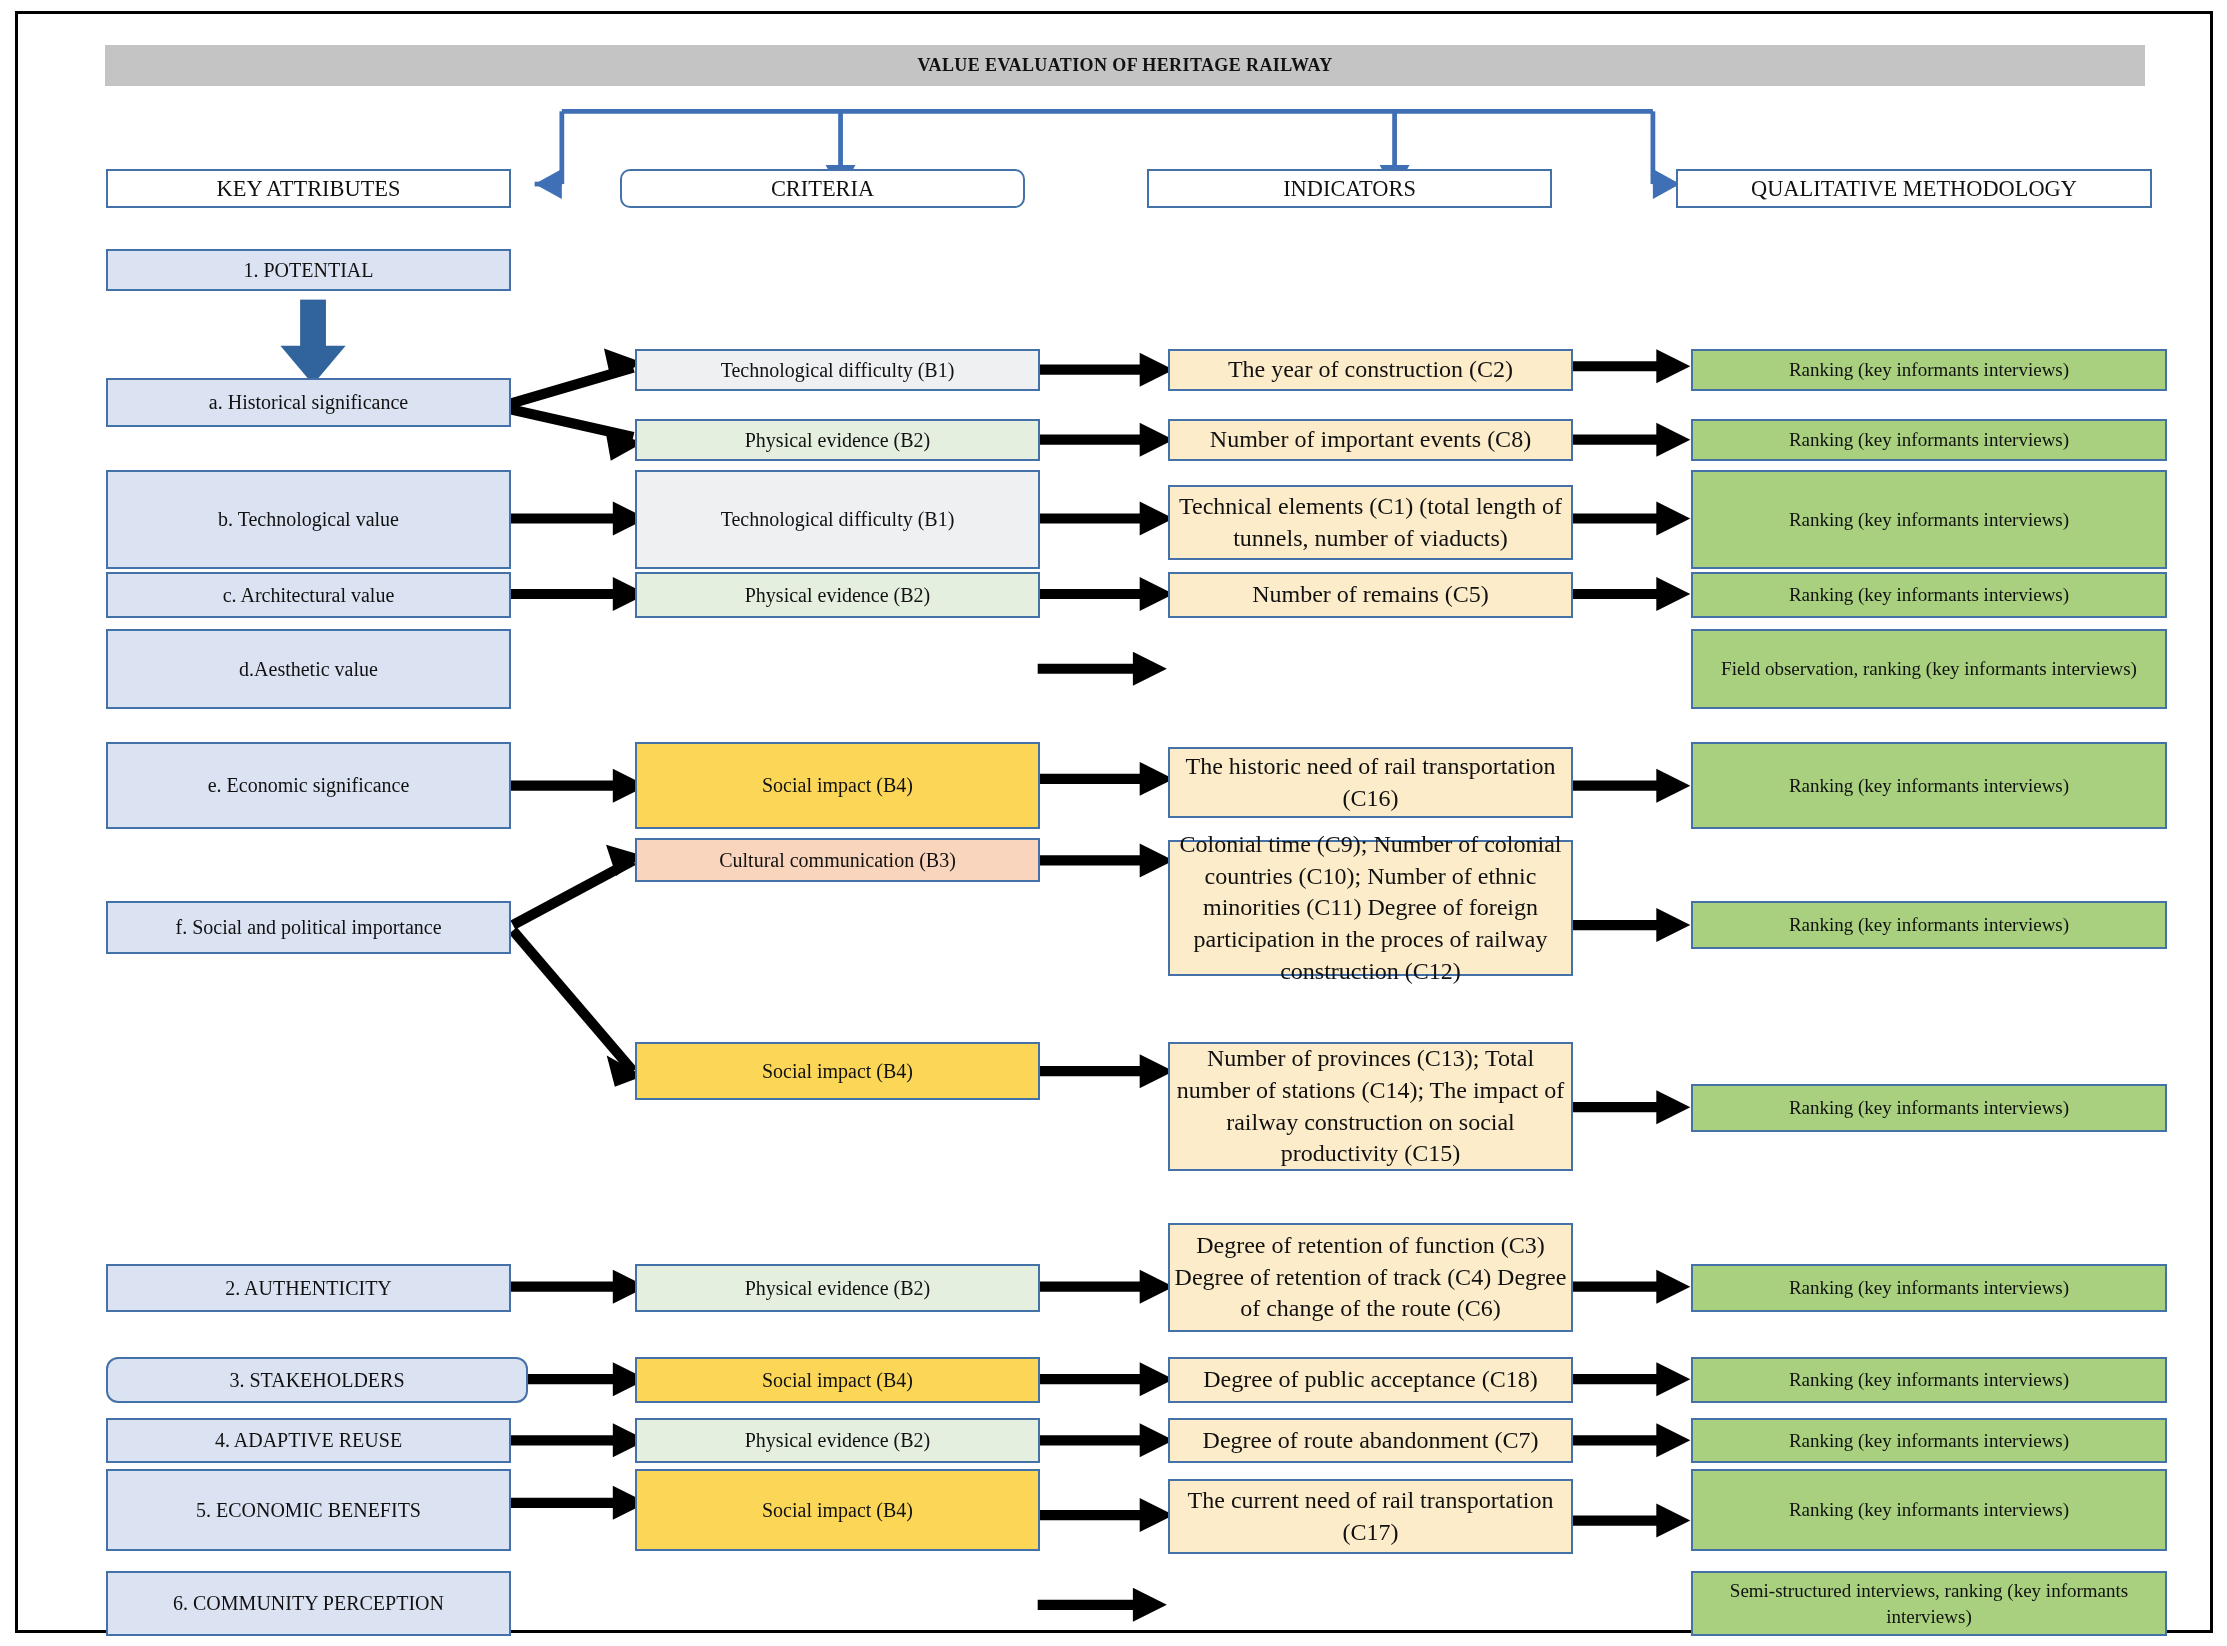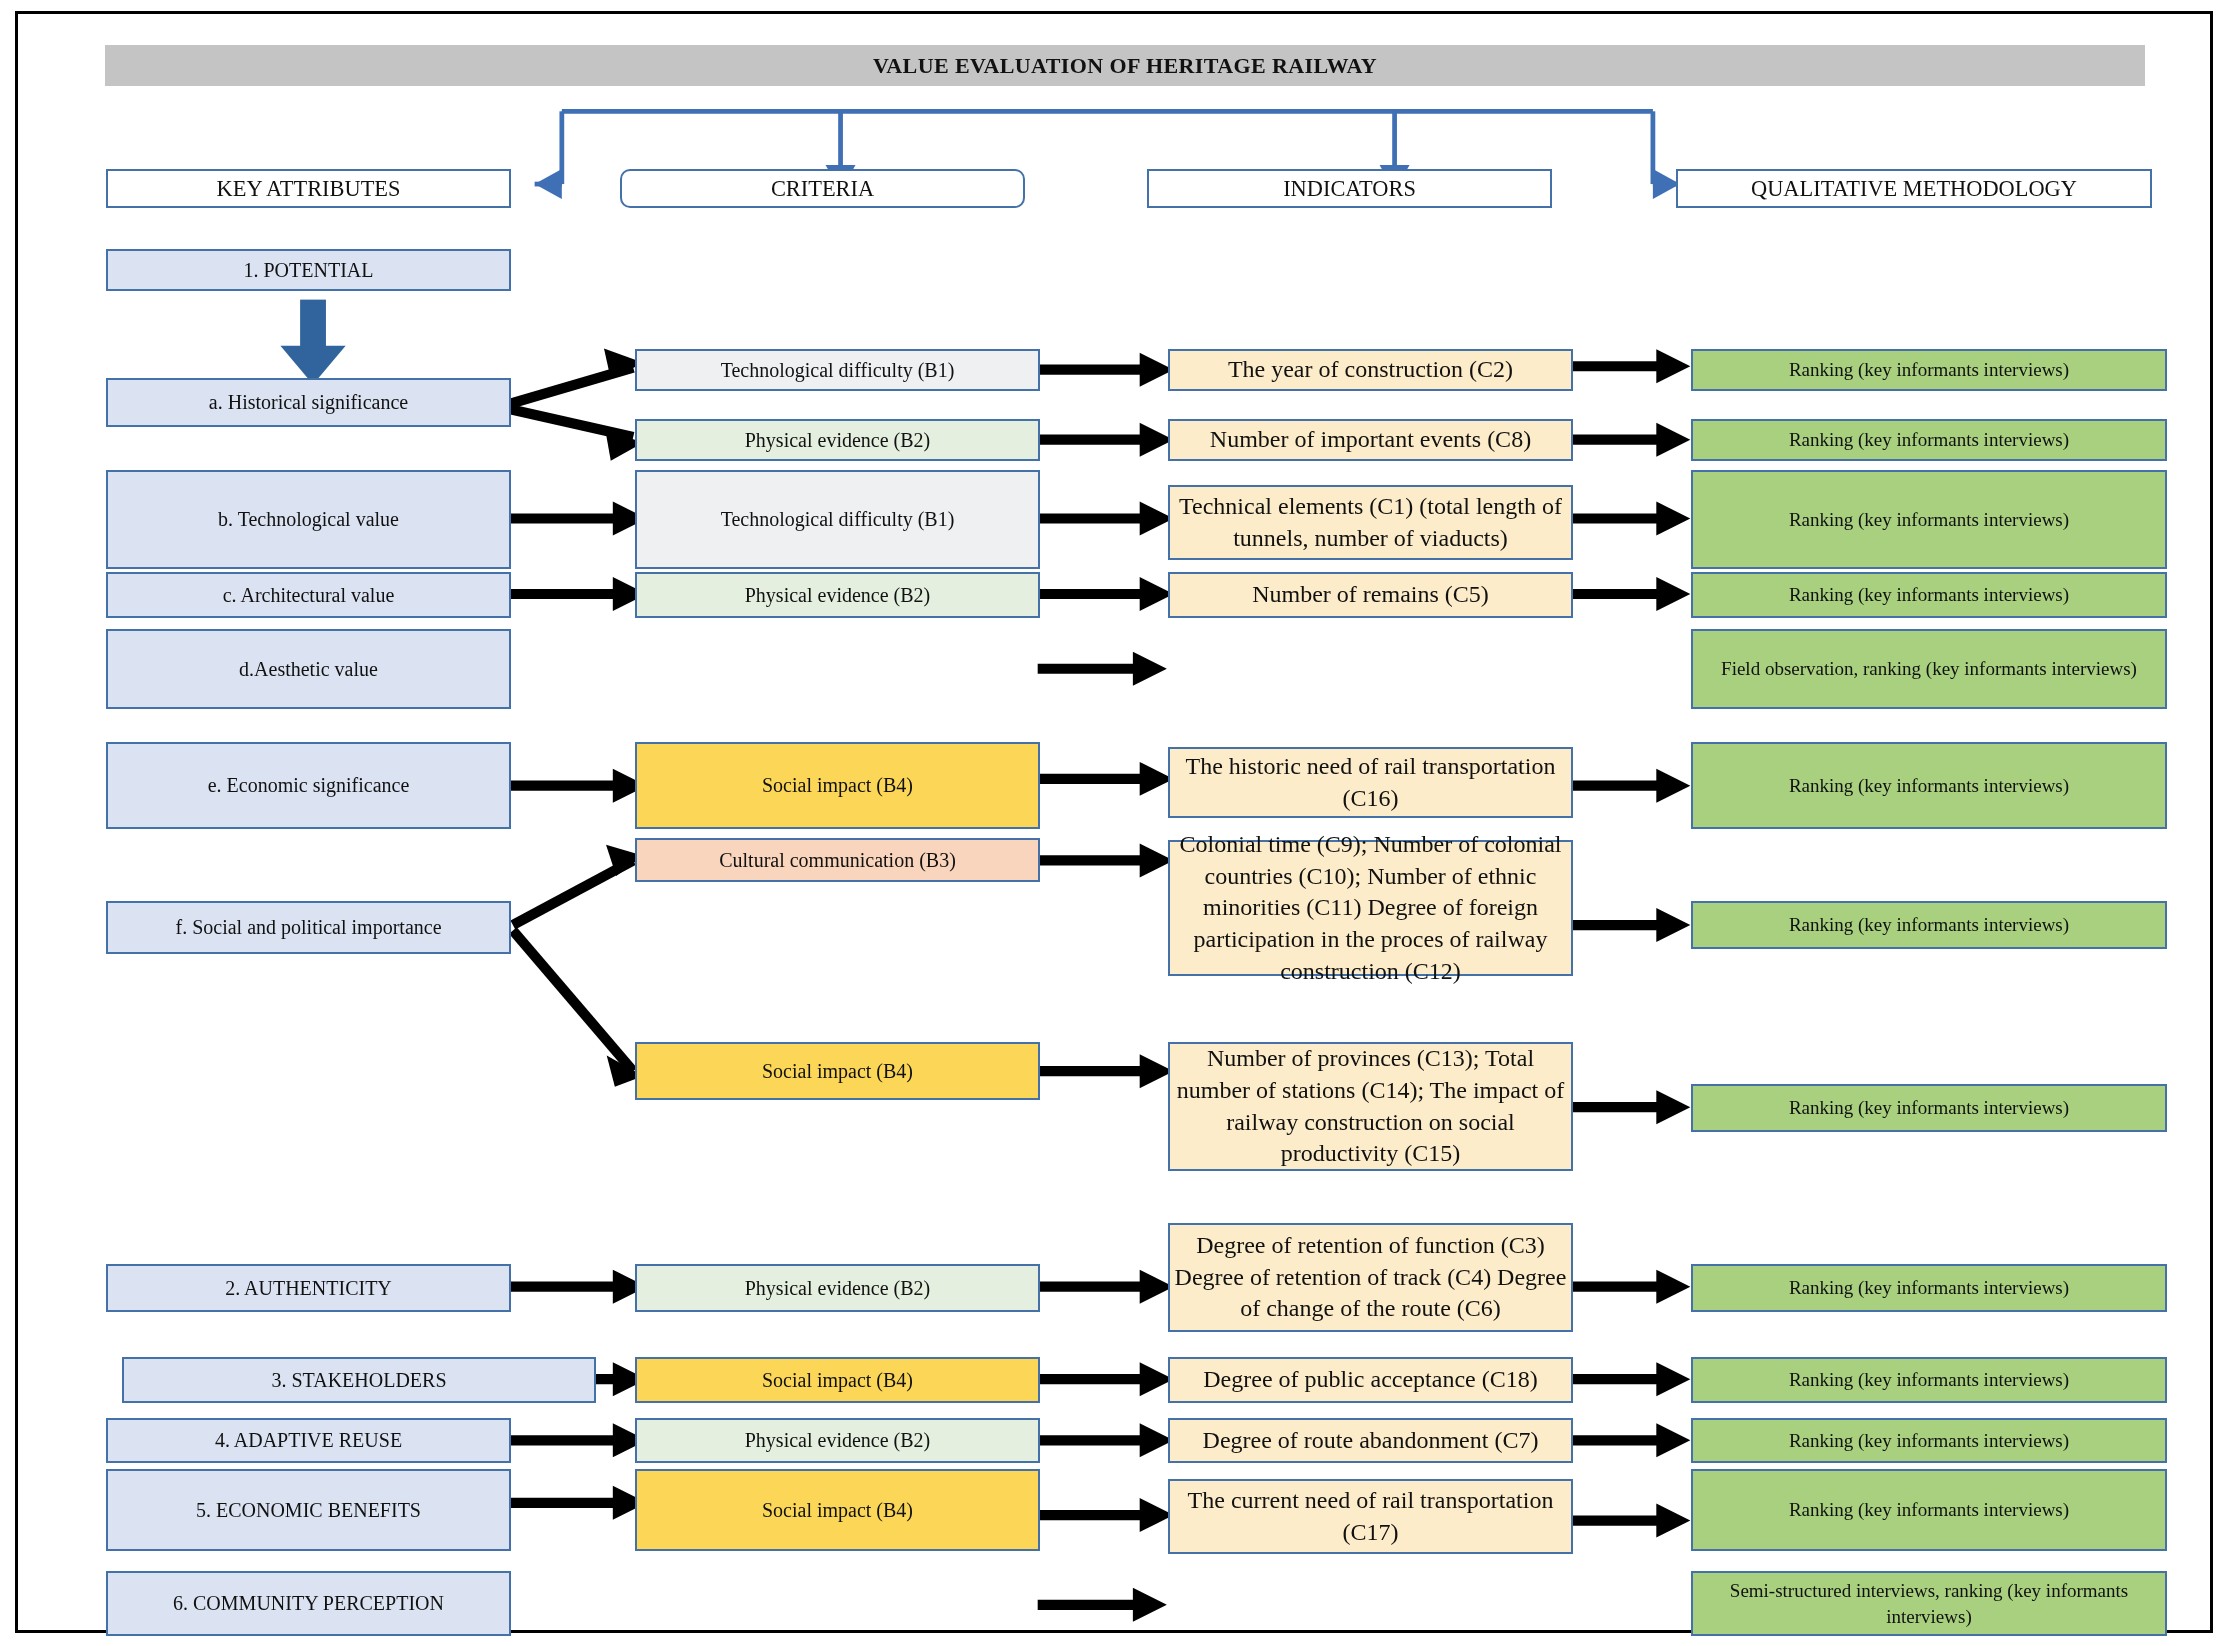--- a/index.html
+++ b/index.html
@@ -1,21 +1,21 @@
 <!DOCTYPE html>
 <html style="font-size:11px"><head>
 <meta charset="utf-8">
 <style>
   html,body{margin:0;padding:0;background:#ffffff;}
   body{font-family:"Liberation Serif",serif;}
   #page{position:relative;width:2227px;height:1646px;background:#ffffff;overflow:hidden;}
   #frame{position:absolute;left:15px;top:11px;width:2198px;height:1622px;border:3.4px solid #000000;box-sizing:border-box;background:#ffffff;}
 
   .box{position:absolute;box-sizing:border-box;display:flex;align-items:center;justify-content:center;text-align:center;line-height:1.32;color:#111;}
-  .hdr-title{background:#c4c4c4;border:none;font-weight:bold;letter-spacing:0.4px;font-size:22px;}
+  .hdr-title{background:#c4c4c4;border:none;font-weight:bold;letter-spacing:0.4px;font-size:18px;}
   .hdr-col{background:#ffffff;border:2.7px solid #4472a8;font-size:22.4px;}
   .attr{background:#dbe3f3;border:2.7px solid #4472a8;font-size:20px;}
   .crit{border:2.7px solid #4472a8;font-size:20px;}
   .crit.b1{background:#eef0f2;}
   .crit.b2{background:#e4efdf;}
   .crit.b3{background:#f8d5bc;}
   .crit.b4{background:#fcd757;}
   .ind{background:#fcecc9;border:2.7px solid #4472a8;font-size:24px;}
   .meth{background:#a8d07e;border:2.7px solid #4472a8;font-size:19px;}
 
@@ -158,21 +158,21 @@
   <div class="box attr" style="left:88px;top:558px;width:405px;height:46px;">c. Architectural value</div>
 
   <div class="box attr" style="left:88px;top:615px;width:405px;height:80px;">d.Aesthetic value</div>
 
   <div class="box attr" style="left:88px;top:728px;width:405px;height:87px;">e. Economic significance</div>
 
   <div class="box attr" style="left:88px;top:887px;width:405px;height:53px;">f. Social and political importance</div>
 
   <div class="box attr" style="left:88px;top:1250px;width:405px;height:48px;">2. AUTHENTICITY</div>
 
-  <div class="box attr" style="left:104px;top:1343px;width:474px;height:46px;">3. STAKEHOLDERS</div>
+  <div class="box attr" style="left:88px;top:1343px;width:422px;height:46px;border-radius:12px;">3. STAKEHOLDERS</div>
 
   <div class="box attr" style="left:88px;top:1404px;width:405px;height:45px;">4. ADAPTIVE REUSE</div>
 
   <div class="box attr" style="left:88px;top:1455px;width:405px;height:82px;">5. ECONOMIC BENEFITS</div>
 
   <div class="box attr" style="left:88px;top:1557px;width:405px;height:65px;">6. COMMUNITY PERCEPTION</div>
 
   <div class="box crit b1" style="left:617px;top:335px;width:405px;height:42px;">Technological difficulty (B1)</div>
 
   <div class="box crit b2" style="left:617px;top:405px;width:405px;height:42px;">Physical evidence (B2)</div>

